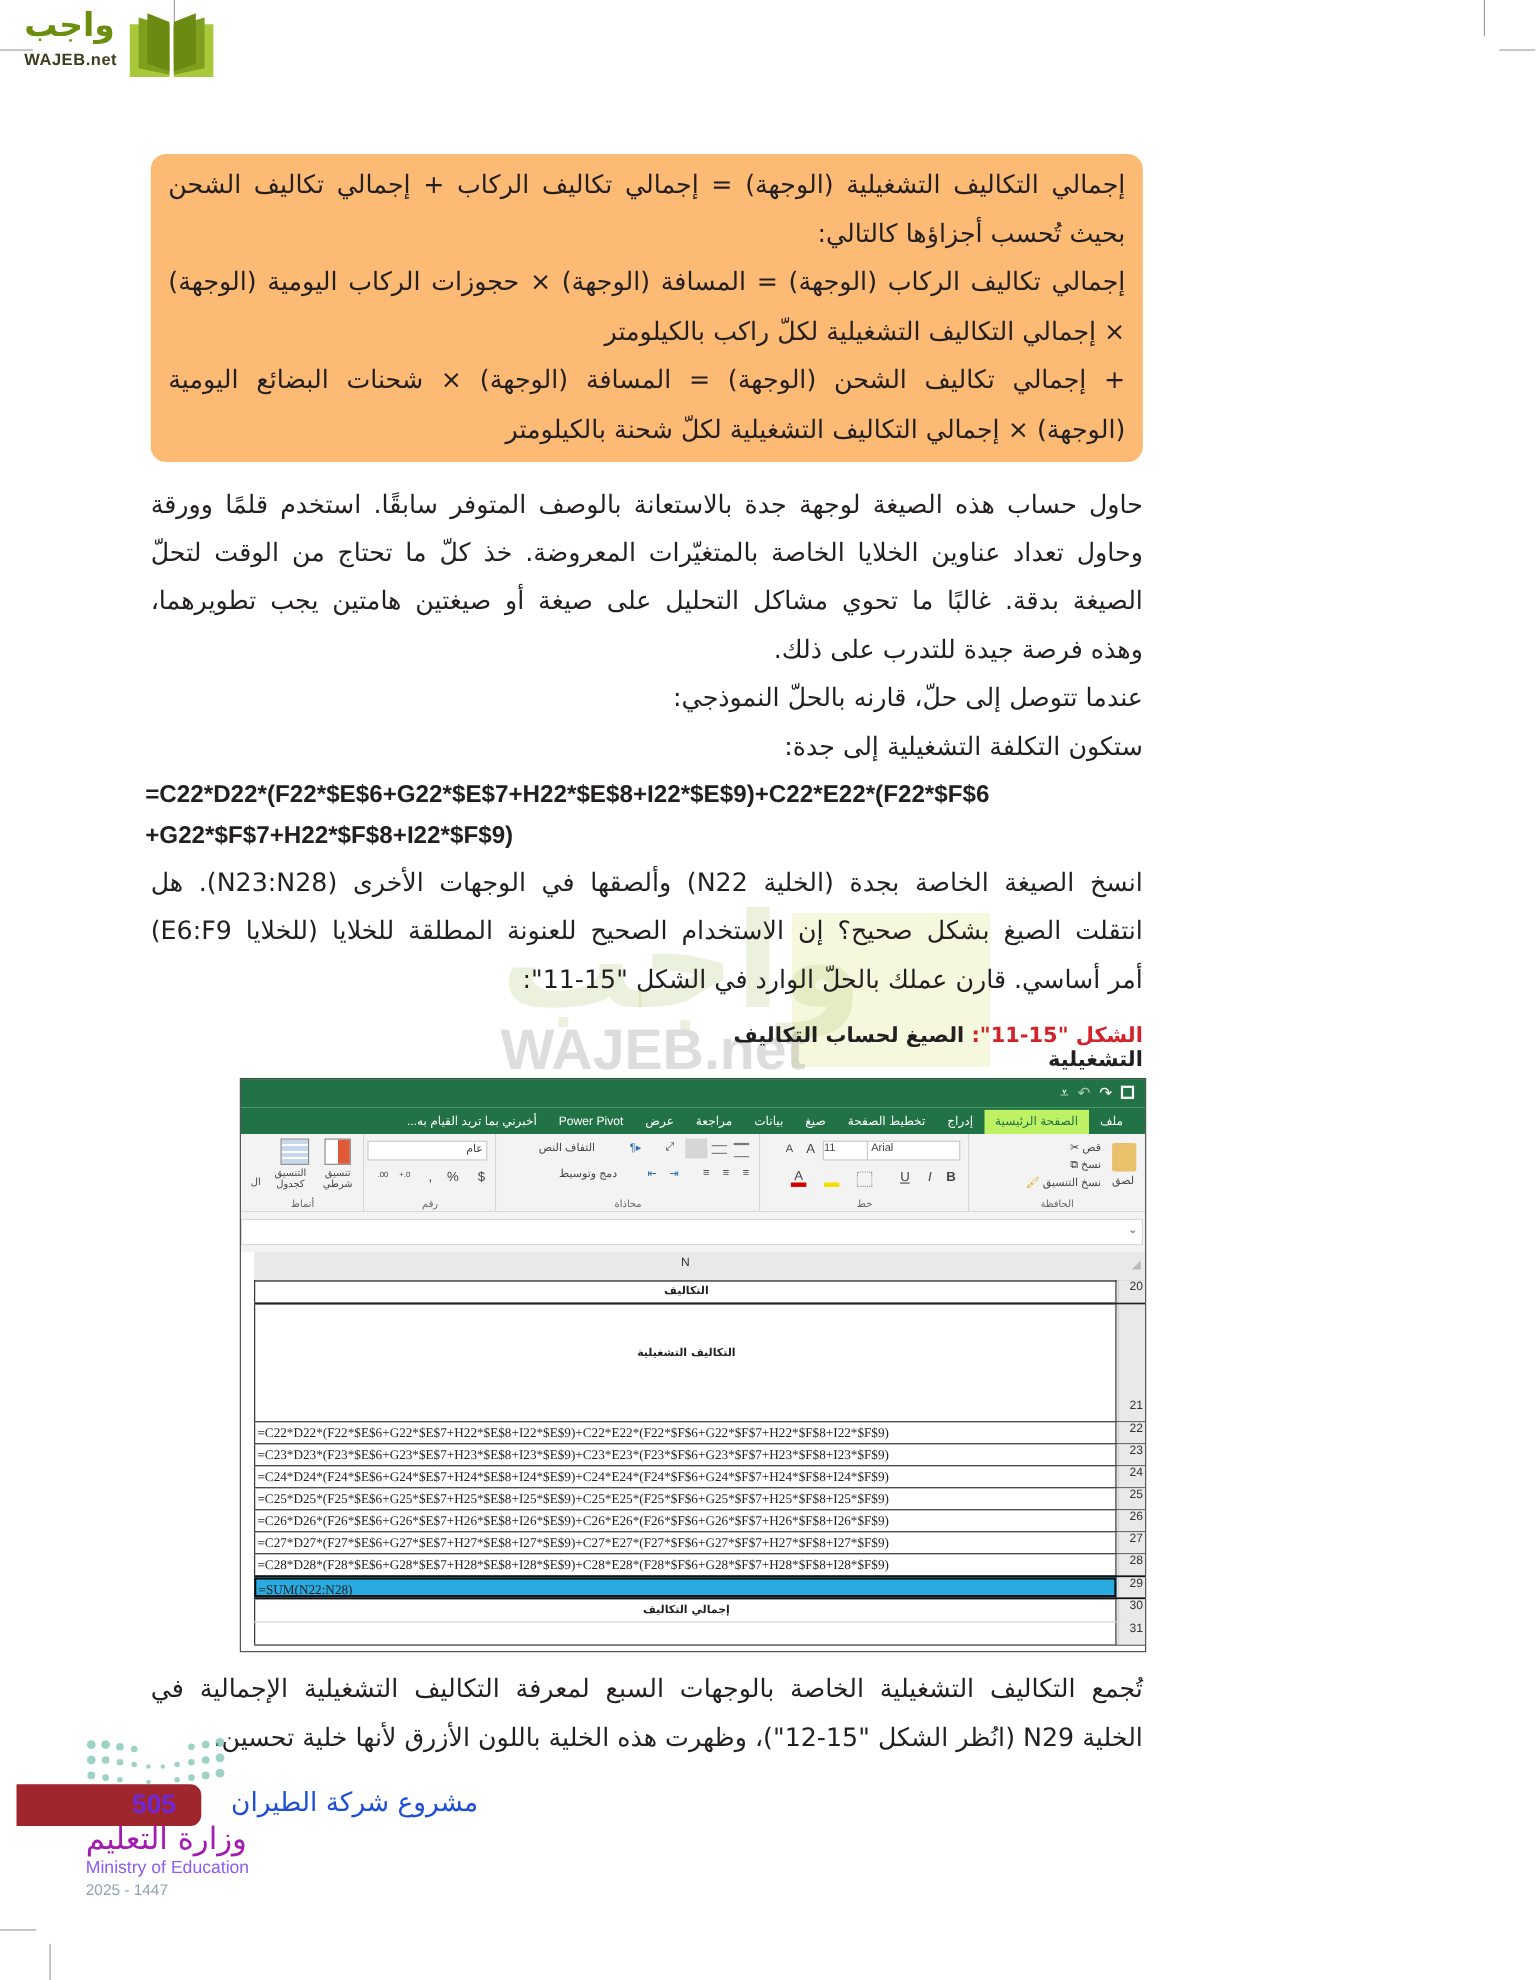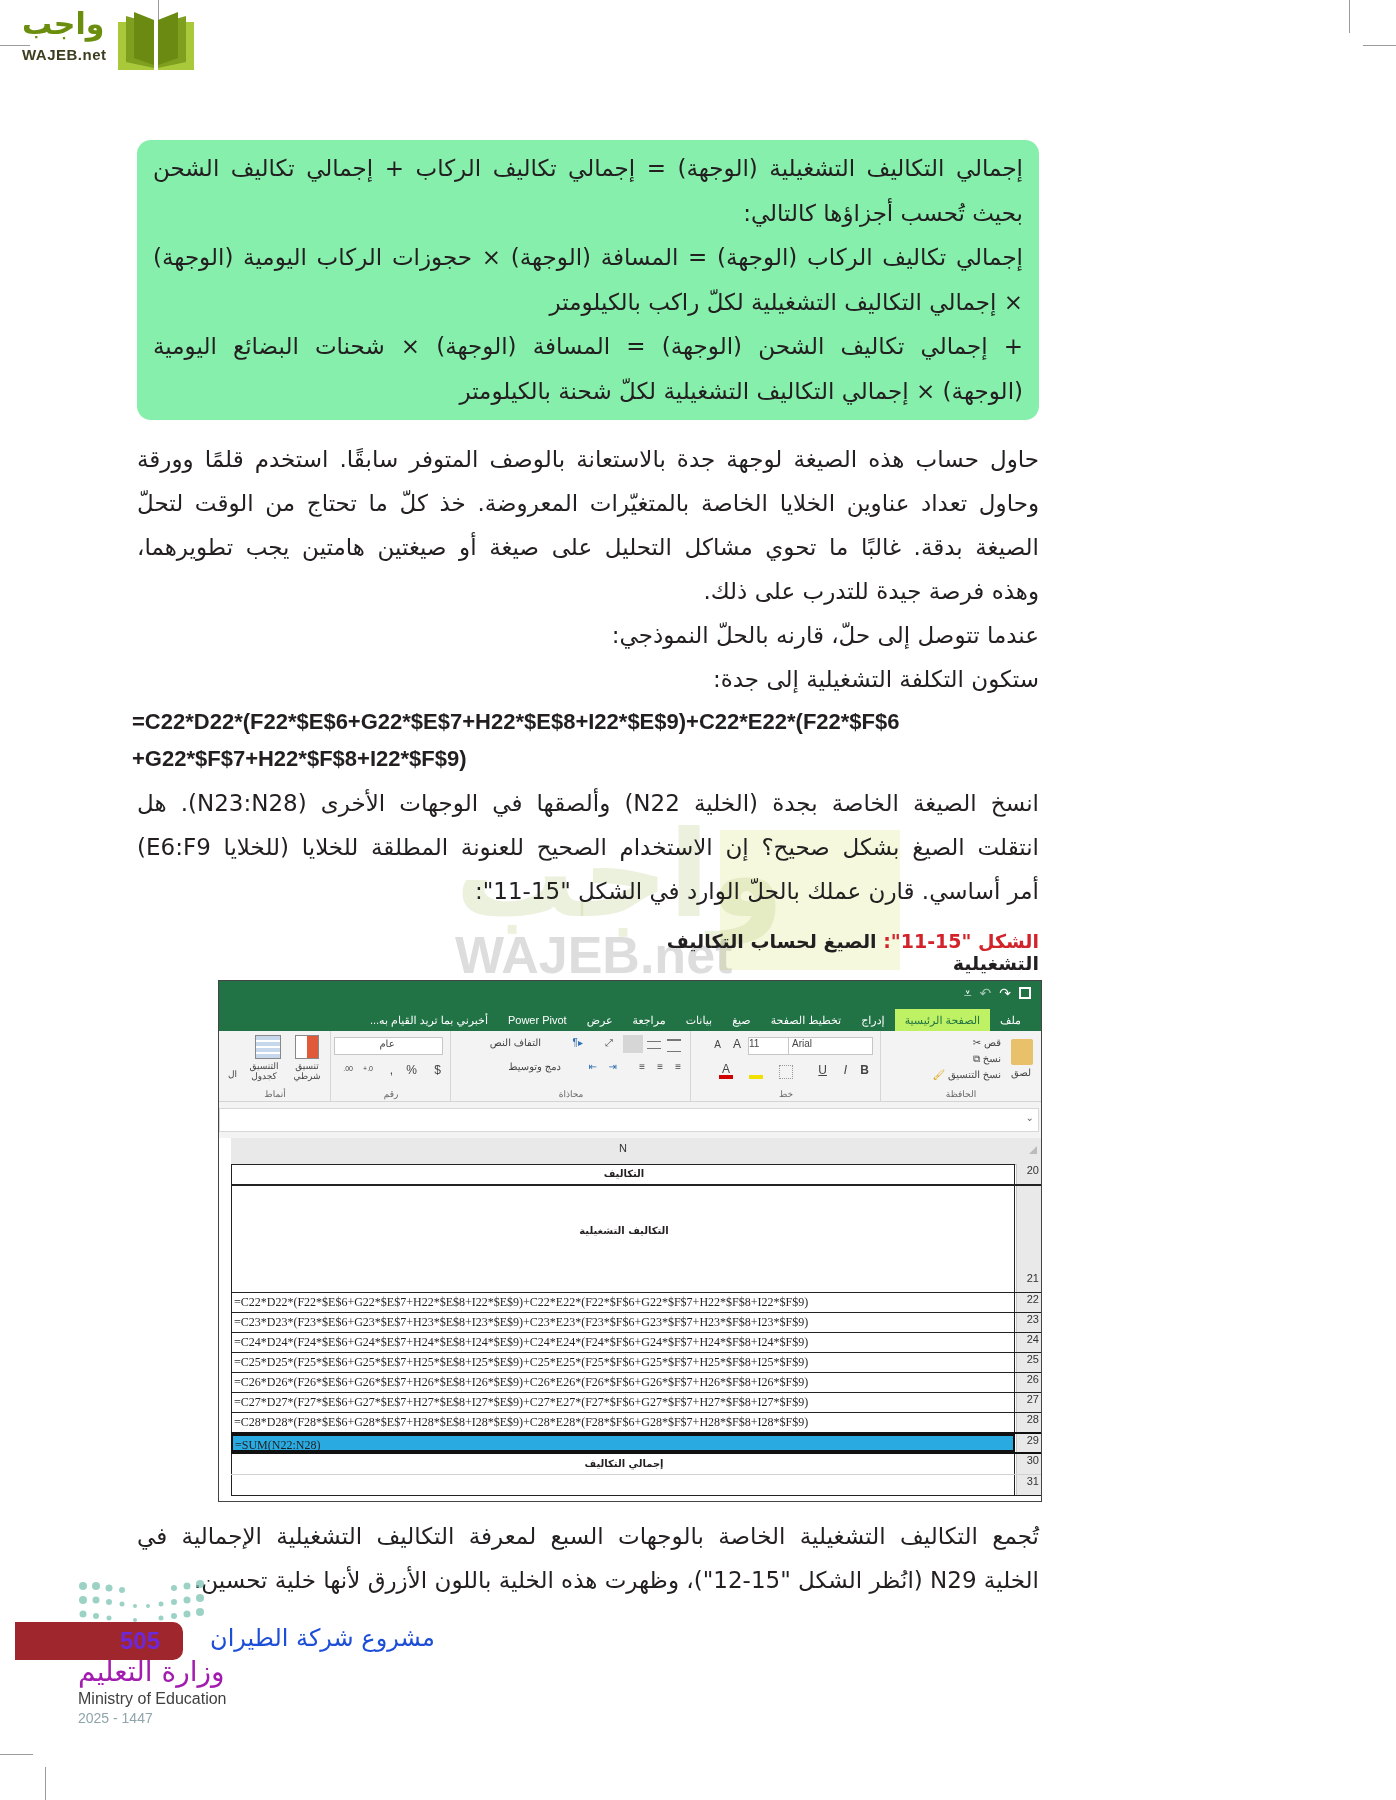--- a/index.html
+++ b/index.html
@@ -6,21 +6,21 @@
   body { width:1396px; height:1800px; position:relative; background:#ffffff; font-family:"DejaVu Sans", sans-serif; color:#231f20; overflow:hidden; }
   .abs { position:absolute; }
   
   .crop { position:absolute; background:#9a9a9a; }
   
   .logo { left:10px; top:6px; width:180px; height:62px; }
   .logo-ar { position:absolute; left:12px; top:0px; font-size:30px; font-weight:bold; color:#6b8e0e; direction:rtl; line-height:36px; }
   .logo-en { position:absolute; left:12px; top:40px; font-size:15px; font-weight:bold; color:#3d3d1f; font-family:"Liberation Sans", sans-serif; letter-spacing:0.5px; }
   .logo-book { position:absolute; left:106px; top:4px; width:80px; height:60px; }
   
-  .note { left:137px; top:140px; width:902px; height:280px; background:#86efac; border-radius:14px; }
+  .note { left:137px; top:140px; width:902px; height:280px; background:#fdba74; border-radius:14px; }
   .note-lines { position:absolute; right:16px; left:16px; top:6px; direction:rtl; text-align:right; font-size:23px; line-height:44.5px; font-family:"DejaVu Sans", sans-serif; }
   .note-lines div { white-space:nowrap; }
   .justify { text-align:justify; text-align-last:justify; }
   
   .para { left:137px; width:902px; direction:rtl; text-align:right; font-size:23px; line-height:44px; }
   .para div { white-space:nowrap; }
   .formula { left:132px; width:920px; direction:ltr; text-align:left; font-family:"Liberation Sans", sans-serif; font-weight:bold; font-size:22px; line-height:37px; }
   .caption { left:580px; width:459px; top:930px; direction:rtl; text-align:right; font-size:19px; font-weight:bold; }
   .caption .red { color:#d2232a; }
   
@@ -45,21 +45,21 @@
   .grid { position:absolute; left:12px; right:0; top:183px; }
   .row { position:absolute; left:0; right:0; border-bottom:1px solid #d0d0d0; }
   .cell { position:absolute; left:0; right:26px; top:0; bottom:0; border-left:1px solid #222; border-right:1px solid #222; font-family:"Liberation Serif", serif; font-size:12px; line-height:18px; white-space:nowrap; padding-left:2px; overflow:hidden; }
   .rnum { position:absolute; right:0; width:25px; top:0; bottom:0; background:#e9e9e9; border-left:1px solid #c8c8c8; font-size:11px; color:#333; text-align:right; padding-right:2px; box-sizing:border-box; }
   .ctr { text-align:center; direction:rtl; font-family:"DejaVu Sans", sans-serif; font-size:10px; font-weight:bold; }
   
   .foot-bar { left:15px; top:1622px; width:168px; height:38px; background:#a0262d; border-radius:0 10px 10px 0; }
   .foot-num { left:120px; top:1627px; color:#6d28d9; font-size:24px; font-weight:bold; font-family:"Liberation Sans", sans-serif; }
   .foot-title { left:210px; top:1624px; color:#1d4ed8; font-size:24px; direction:rtl; }
   .moe-ar { left:78px; top:1655px; color:#a21caf; font-size:28px; direction:rtl; }
-  .moe-en { left:78px; top:1690px; color:#404040; font-size:16px; font-family:"Liberation Sans", sans-serif; }
+  .moe-en { left:78px; top:1690px; color:#8b5cf6; font-size:16px; font-family:"Liberation Sans", sans-serif; }
   .moe-yr { left:78px; top:1710px; color:#8fa5aa; font-size:14px; font-family:"Liberation Sans", sans-serif; }
   .dots { left:78px; top:1580px; width:170px; height:60px; }
 </style>
 </head>
 <body>
 
 <div class="crop" style="left:158px;top:0;width:1px;height:46px;"></div>
 <div class="crop" style="left:0;top:45px;width:30px;height:1px;"></div>
 <div class="crop" style="left:1349px;top:0;width:1px;height:33px;"></div>
 <div class="crop" style="left:1363px;top:45px;width:33px;height:1px;"></div>
@@ -176,21 +176,21 @@
       <div class="rtext" style="right:10px;top:30px;">≡</div>
       <div class="rtext" style="right:28px;top:30px;">≡</div>
       <div class="rtext" style="right:46px;top:30px;">≡</div>
       <div class="rtext" style="right:74px;top:30px;color:#2f6fb0;">⇥</div>
       <div class="rtext" style="right:94px;top:30px;color:#2f6fb0;">⇤</div>
       <div class="rtext" style="right:130px;top:30px;">دمج وتوسيط</div>
       <div class="rlabel">محاذاة</div>
     </div>
 
     <div class="rgroup" style="right:590px;width:120px;">
-      <div class="rbox" style="right:8px;top:6px;width:104px;height:16px;text-align:center;padding-right:3px;direction:rtl;">عام</div>
+      <div class="rbox" style="right:8px;top:6px;width:104px;height:16px;text-align:right;padding-right:3px;direction:rtl;">عام</div>
       <div class="rtext" style="right:10px;top:32px;font-size:12px;">$</div>
       <div class="rtext" style="right:34px;top:32px;font-size:12px;">%</div>
       <div class="rtext" style="right:58px;top:32px;font-size:12px;">,</div>
       <div class="rtext" style="right:78px;top:34px;font-size:7px;direction:ltr;">+.0</div>
       <div class="rtext" style="right:98px;top:34px;font-size:7px;direction:ltr;">.00</div>
       <div class="rlabel">رقم</div>
     </div>
 
     <div class="rgroup" style="right:710px;width:112px;">
       <div style="position:absolute;right:12px;top:4px;width:22px;height:22px;background:linear-gradient(90deg,#fff 50%,#e05a3a 50%);border:1px solid #888;"></div>

